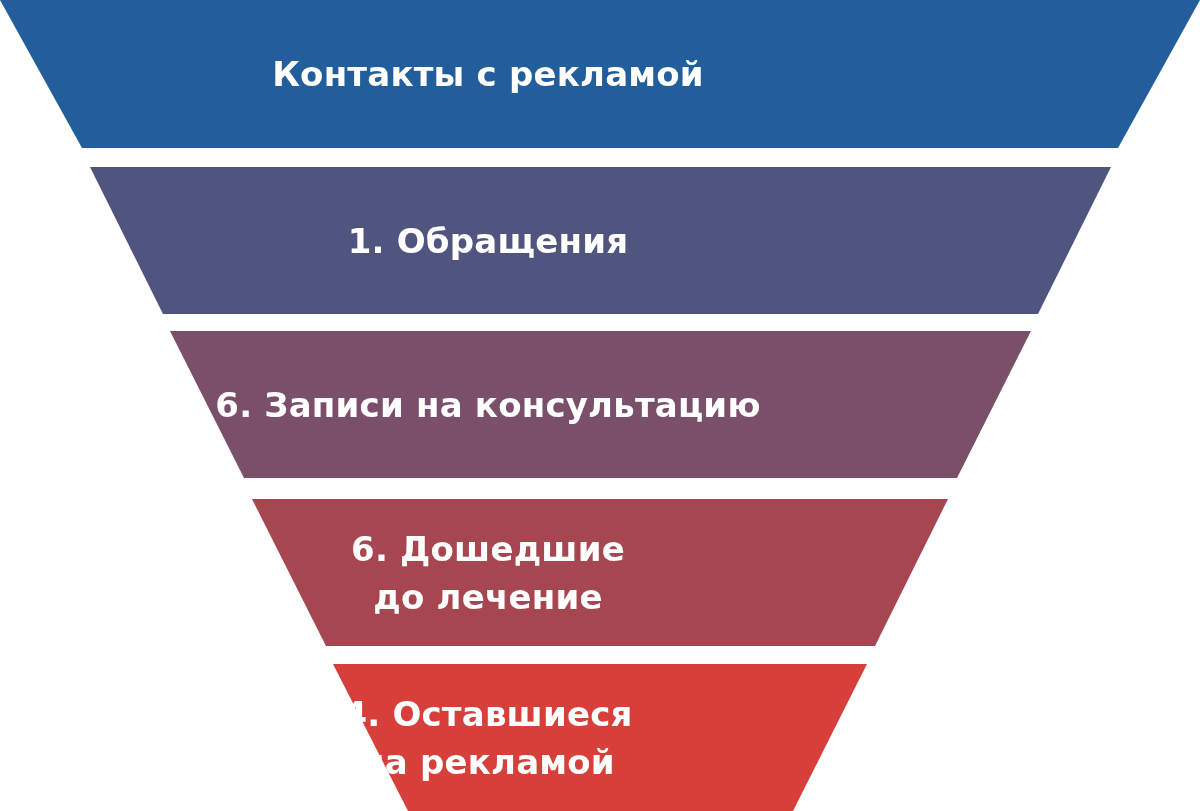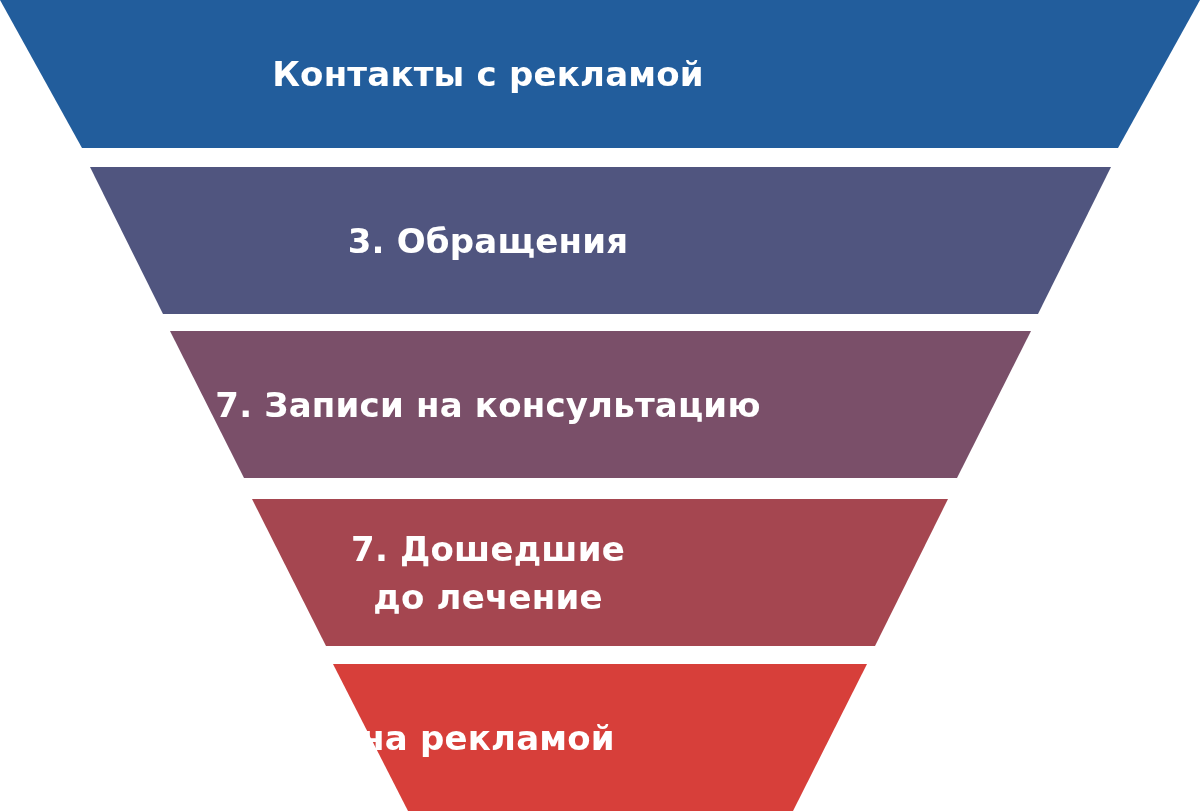--- a/index.html
+++ b/index.html
@@ -55,28 +55,29 @@
     <polygon points="170,331 1031,331 957,478 244,478" fill="#7a4f69"></polygon>
     <polygon points="252,499 948,499 875,646 326,646" fill="#a54650"></polygon>
     <polygon points="333,664 867,664 793,811 408,811" fill="#d73f3a"></polygon>
   </svg>
 
   <div class="band-label" style="top:0; height:148px;">
     <span>Контакты с рекламой</span>
   </div>
 
   <div class="band-label" style="top:167px; height:147px;">
-    <span>3. Обращения</span>
+    <span>1. Обращения</span>
   </div>
 
   <div class="band-label" style="top:331px; height:147px;">
-    <span>7. Записи на консультацию</span>
+    <span>6. Записи на консультацию</span>
   </div>
 
   <div class="band-label" style="top:499px; height:147px;">
-    <span>7. Дошедшие</span>
+    <span>6. Дошедшие</span>
     <span>до лечение</span>
   </div>
 
   <div class="band-label" style="top:664px; height:147px;">
+    <span>4. Оставшиеся</span>
     <span>на рекламой</span>
   </div>
 </div>
 
 </body></html>

